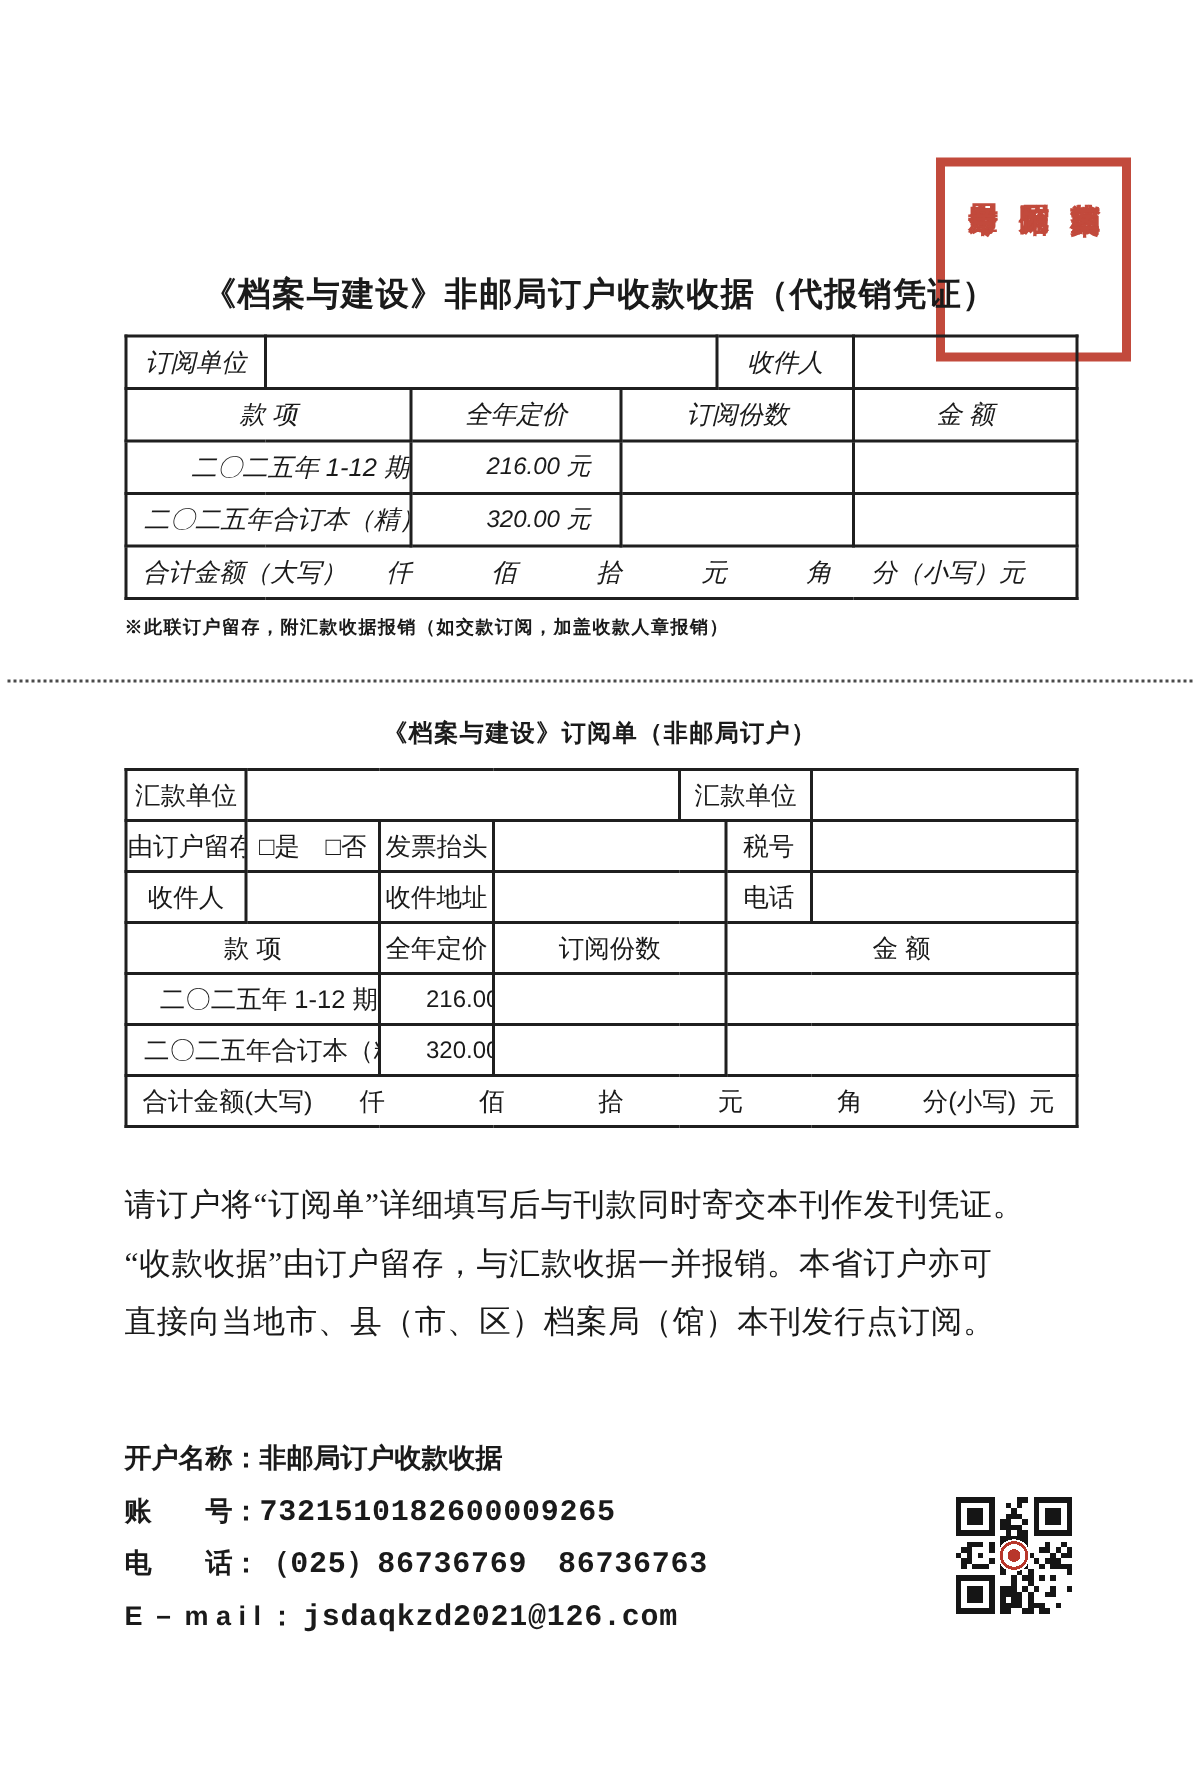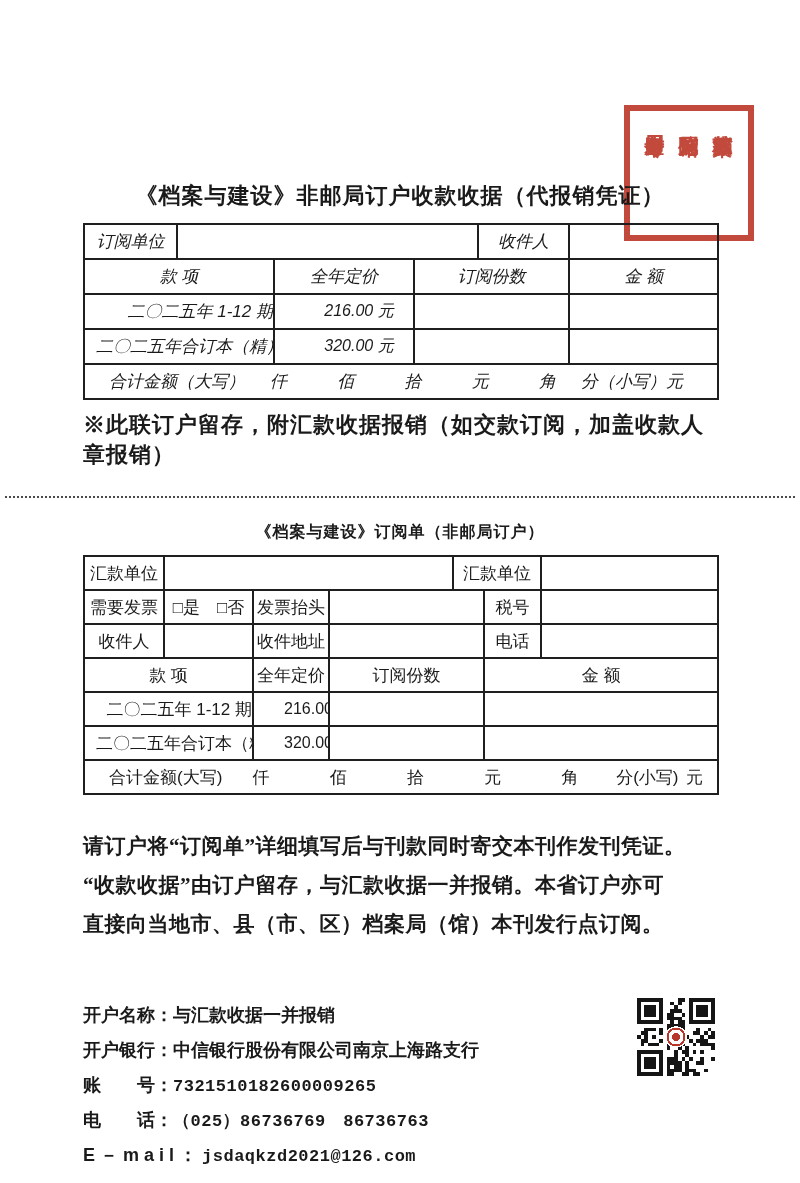--- a/index.html
+++ b/index.html
@@ -13,37 +13,37 @@
   .t2{margin-top:24px;font-size:16px;}
 
   
   table{border-collapse:collapse;table-layout:fixed;width:634px;margin-top:12px;}
   td{border:2px solid #1f1f1f;font-size:17px;text-align:center;padding:0;overflow:hidden;white-space:nowrap;vertical-align:middle;}
   .tbl1 td{height:33px;font-style:italic;}
   .tbl2 td{height:32px;}
   td.tl{text-align:right;padding-left:11px;}
   .price{font-size:16px;padding-left:30px;}
   .tot{display:flex;align-items:center;width:100%;}
-  .tot .lab{padding-left:24px;white-space:nowrap;}
+  .tot .lab{padding-left:10px;white-space:nowrap;}
   .tot .units{flex:1;display:flex;}
   .tot .units span{flex:1;text-align:center;}
   .tot .sfx1{padding-right:34px;}
   .tot .sfx2{padding-right:14px;}
 
-  .note{margin-top:10px;font-family:"Liberation Serif",serif;font-weight:bold;font-size:22px;letter-spacing:1px;}
+  .note{margin-top:10px;font-family:"Liberation Serif",serif;font-weight:bold;font-size:12px;letter-spacing:1px;}
 
   .dotted{margin:26px -78px 0 -78px;height:0;border-top:2px dotted #4a4a4a;}
 
-  .para{margin-top:32px;font-family:"Liberation Serif",serif;font-size:21px;line-height:39px;letter-spacing:0.5px;font-weight:bold;}
+  .para{margin-top:32px;font-family:"Liberation Serif",serif;font-size:21px;line-height:39px;letter-spacing:0.5px;}
 
   .bank{margin-top:54px;font-size:18px;font-weight:bold;}
   .bank .bline{height:35px;line-height:35px;}
   .bank .blab{display:inline-block;}
   .bank .spread{letter-spacing:5px;}
-  .bank .mono{font-family:"Liberation Mono",monospace;font-size:17px;letter-spacing:0.5px;}
+  .bank .mono{font-family:"Liberation Mono",monospace;font-size:20px;letter-spacing:0.5px;}
 
   
   .stamp{position:absolute;left:624px;top:92px;width:118px;height:124px;border:6px solid #bd3a2b;
          display:flex;align-items:center;justify-content:center;mix-blend-mode:multiply;opacity:0.92;}
   .stamp-inner{writing-mode:vertical-rl;text-orientation:upright;font-family:"Liberation Serif",serif;
          font-weight:bold;font-size:20px;color:#bd3a2b;height:106px;}
   .stamp-inner span{display:block;line-height:34px;}
 
   
   .qr{position:absolute;left:637px;top:985px;width:78px;height:78px;background:#fff;}
@@ -135,21 +135,21 @@
           <col style="width:177px">
       </colgroup>
       <tbody>
           <tr>
         <td>汇款单位</td>
         <td colspan="3"></td>
         <td colspan="2">汇款单位</td>
         <td></td>
       </tr>
       <tr>
-        <td>需要发票</td>
+        <td>由订户留存</td>
         <td>□是　□否</td>
         <td>发票抬头</td>
         <td colspan="2"></td>
         <td>税号</td>
         <td></td>
       </tr>
       <tr>
         <td>收件人</td>
         <td></td>
         <td>收件地址</td>
@@ -195,24 +195,21 @@
       </table>
 
     <div class="para">
       <div>请订户将“订阅单”详细填写后与刊款同时寄交本刊作发刊凭证。</div>
       <div>“收款收据”由订户留存，与汇款收据一并报销。本省订户亦可</div>
       <div>直接向当地市、县（市、区）档案局（馆）本刊发行点订阅。</div>
     </div>
 
     <div class="bank">
       <div class="bline">
-        <span class="blab">开户名称：</span><span>与汇款收据一并报销</span>
-      </div>
-      <div class="bline">
-        <span class="blab">开户银行：</span><span>中信银行股份有限公司南京上海路支行</span>
+        <span class="blab">开户名称：</span><span>非邮局订户收款收据</span>
       </div>
       <div class="bline">
         <span class="blab">账　　号：</span><span class="mono">7321510182600009265</span>
       </div>
       <div class="bline">
         <span class="blab">电　　话：</span><span class="mono">（025）86736769　86736763</span>
       </div>
       <div class="bline">
         <span class="blab spread">E－mail：</span><span class="mono">jsdaqkzd2021@126.com</span>
       </div>

